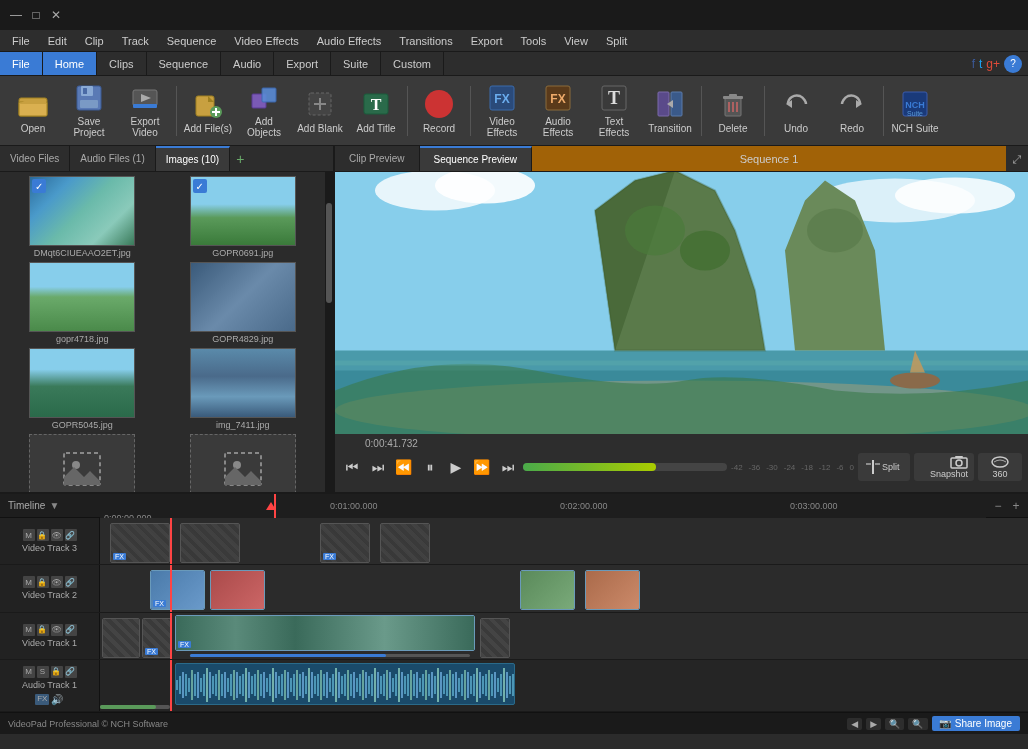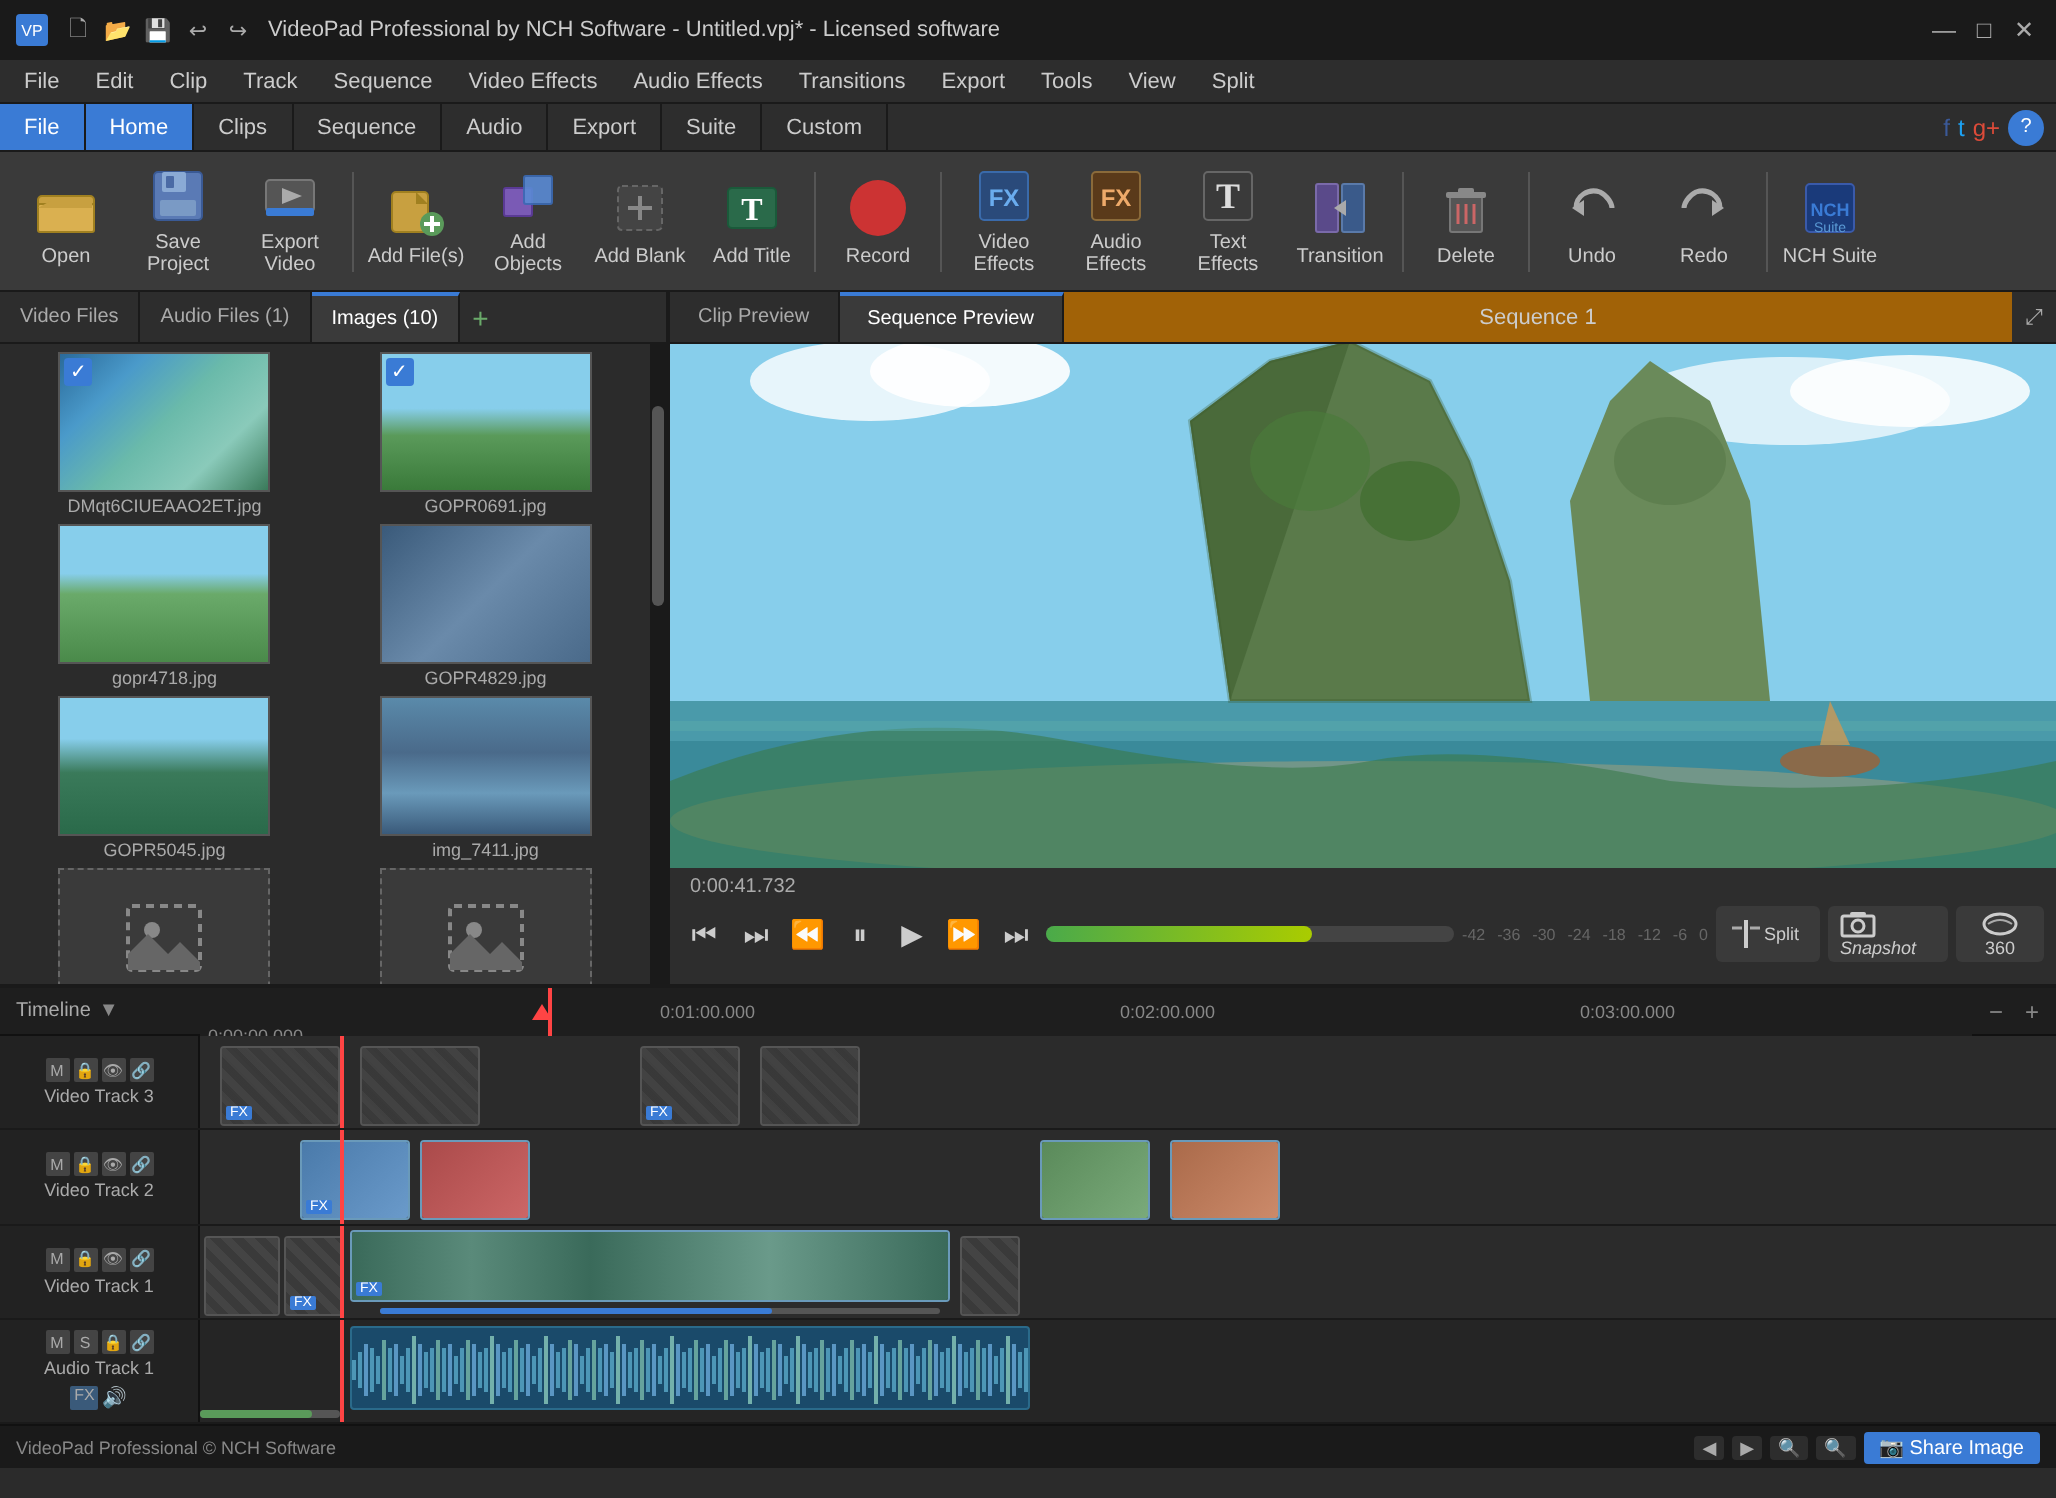--- a/index.html
+++ b/index.html
@@ -110,31 +110,20 @@
 
     #vt3-content { position: relative; width: 100%; height: 100%; }
     #vt2-content { position: relative; width: 100%; height: 100%; }
     #vt1-content { position: relative; width: 100%; height: 100%; }
     #at1-content { position: relative; width: 100%; height: 100%; }
   </style>
 </head>
 <body>
 
 <div id="titlebar">
-  <div class="left">
-    <div class="appicon">VP</div>
-    <div class="tb-icons">
-      <span>🗋</span>
-      <span>📂</span>
-      <span>💾</span>
-      <span>↩</span>
-      <span>↪</span>
-    </div>
-    <span class="title">VideoPad Professional by NCH Software - Untitled.vpj* - Licensed software</span>
-  </div>
   <div class="controls">
     <span>—</span>
     <span>□</span>
     <span>✕</span>
   </div>
 </div>
 
 <div id="menubar">
   <span>File</span>
   <span>Edit</span>
@@ -454,21 +443,21 @@
 
         <rect x="0" y="210" width="693" height="5" fill="#5aaaaa" opacity="0.5"></rect>
 
         <ellipse cx="580" cy="230" rx="25" ry="8" fill="#8a6a4a"></ellipse>
         <polygon points="575,222 590,222 580,200" fill="#cc9955" opacity="0.8"></polygon>
       </svg>
     </div>
 
     <div id="preview-controls">
       <div style="display:flex; align-items:center; justify-content:space-between; padding: 0 4px;">
-        <span id="time-display" style="font-size:10px;color:#aaa;">0:00:41.732</span>
+        <span id="time-display" style="font-size:10px;color:#aaa;margin-left:20px;">0:00:41.732</span>
       </div>
       <div style="display:flex; align-items:center; gap:4px;">
 
         <span class="transport-btn">⏮</span>
         <span class="transport-btn">⏭</span>
         <span class="transport-btn">⏪</span>
         <span class="transport-btn">⏸</span>
         <span class="transport-btn">▶</span>
         <span class="transport-btn">⏩</span>
         <span class="transport-btn">⏭</span>
@@ -491,21 +480,21 @@
         <div style="display:flex;flex-direction:column;gap:2px;">
           <div style="display:flex;gap:4px;">
             <div style="display:flex;flex-direction:row;align-items:center;background:#3a3a3a;border-radius:3px;padding:2px 6px;cursor:pointer;width:52px;">
               <svg width="18" height="14" viewBox="0 0 18 14">
                   <line x1="9" y1="0" x2="9" y2="14" stroke="#ccc" stroke-width="2"></line>
                   <line x1="2" y1="4" x2="7" y2="4" stroke="#aaa" stroke-width="1.5"></line>
                   <line x1="11" y1="4" x2="16" y2="4" stroke="#aaa" stroke-width="1.5"></line>
                 </svg>
               <span style="font-size:9px;color:#ccc;">Split</span>
             </div>
-            <div style="display:flex;flex-direction:column;align-items:flex-start;background:#3a3a3a;border-radius:3px;padding:2px 6px;cursor:pointer;width:60px;font-style:italic;">
+            <div style="display:flex;flex-direction:column;align-items:flex-end;background:#3a3a3a;border-radius:3px;padding:2px 6px;cursor:pointer;width:60px;">
               <svg width="18" height="14" viewBox="0 0 18 14">
                   <rect x="1" y="3" width="16" height="10" rx="1" fill="none" stroke="#ccc" stroke-width="1.5"></rect>
                   <circle cx="9" cy="8" r="3" fill="none" stroke="#ccc" stroke-width="1.5"></circle>
                   <rect x="5" y="1" width="8" height="2" rx="1" fill="#ccc"></rect>
                 </svg>
               <span style="font-size:9px;color:#ccc;">Snapshot</span>
             </div>
             <div style="display:flex;flex-direction:column;align-items:center;background:#3a3a3a;border-radius:3px;padding:2px 6px;cursor:pointer;width:44px;">
               <svg width="18" height="14" viewBox="0 0 18 14">
                   <ellipse cx="9" cy="7" rx="8" ry="5" fill="none" stroke="#ccc" stroke-width="1.5"></ellipse>

